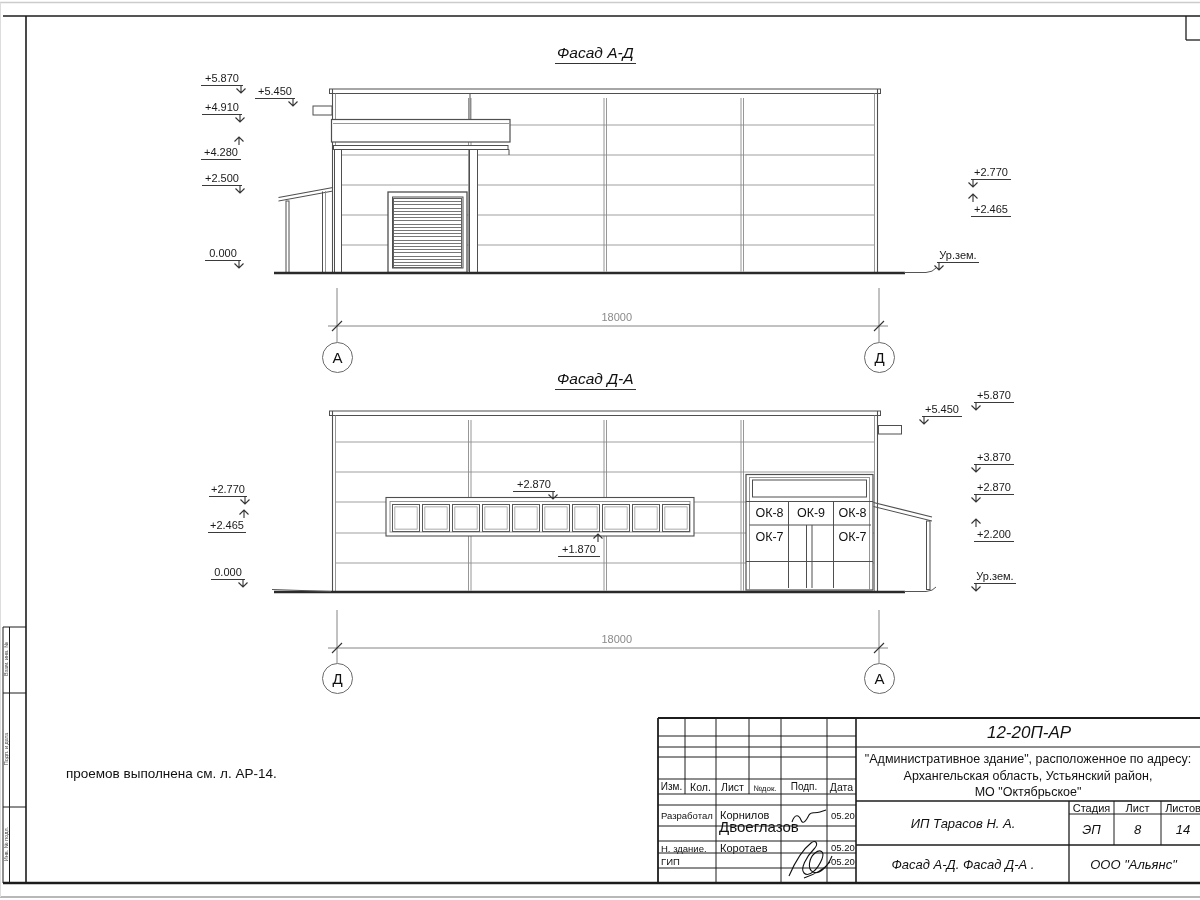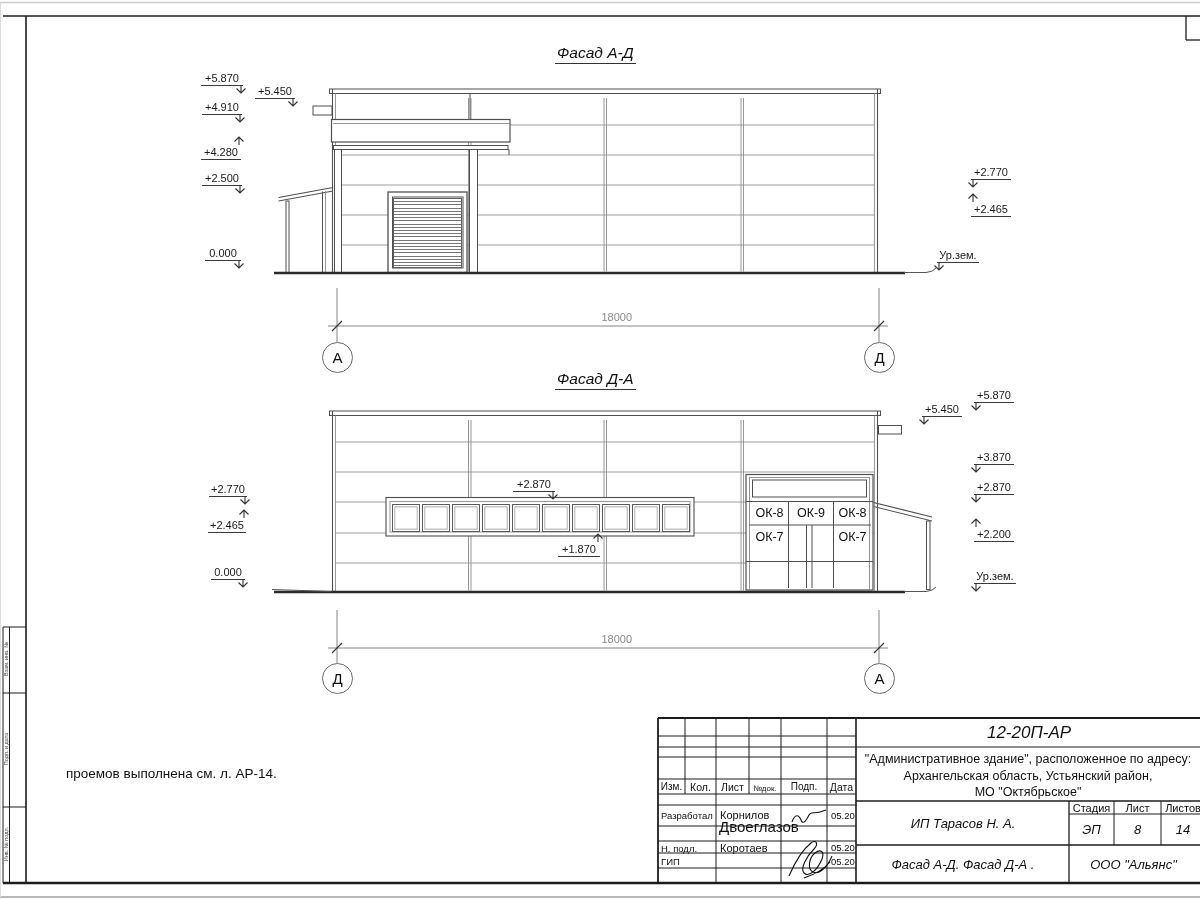--- a/index.html
+++ b/index.html
@@ -277,19 +277,19 @@
   <div class="t c" style="left:658px;top:781px;width:27px;font-size:10px;">Изм.</div>
   <div class="t c" style="left:685px;top:781px;width:31px;font-size:10.5px;">Кол.</div>
   <div class="t c" style="left:716px;top:781px;width:33px;font-size:10.5px;">Лист</div>
   <div class="t c" style="left:749px;top:784px;width:32px;font-size:8px;">№док.</div>
   <div class="t c" style="left:781px;top:781px;width:46px;font-size:10px;">Подп.</div>
   <div class="t c" style="left:827px;top:781px;width:29px;font-size:10.5px;">Дата</div>
 
   <div class="t" style="left:661px;top:810px;font-size:9.5px;">Разработал</div>
   <div class="t" style="left:720px;top:809px;font-size:11px;">Корнилов</div>
   <div class="t" style="left:831px;top:810px;font-size:9.5px;">05.20</div>
-  <div class="t" style="left:661px;top:843px;font-size:9.5px;">Н. подл.</div>
+  <div class="t" style="left:661px;top:843px;font-size:9.5px;">Н. здание.</div>
   <div class="t" style="left:719px;top:818px;font-size:15px;">Двоеглазов</div>
   <div class="t" style="left:831px;top:842px;font-size:9.5px;">05.20</div>
   <div class="t" style="left:661px;top:856px;font-size:9.5px;">ГИП</div>
   <div class="t" style="left:720px;top:842px;font-size:11px;">Коротаев</div>
   <div class="t" style="left:831px;top:856px;font-size:9.5px;">05.20</div>
 </div>
 
 </body></html>

